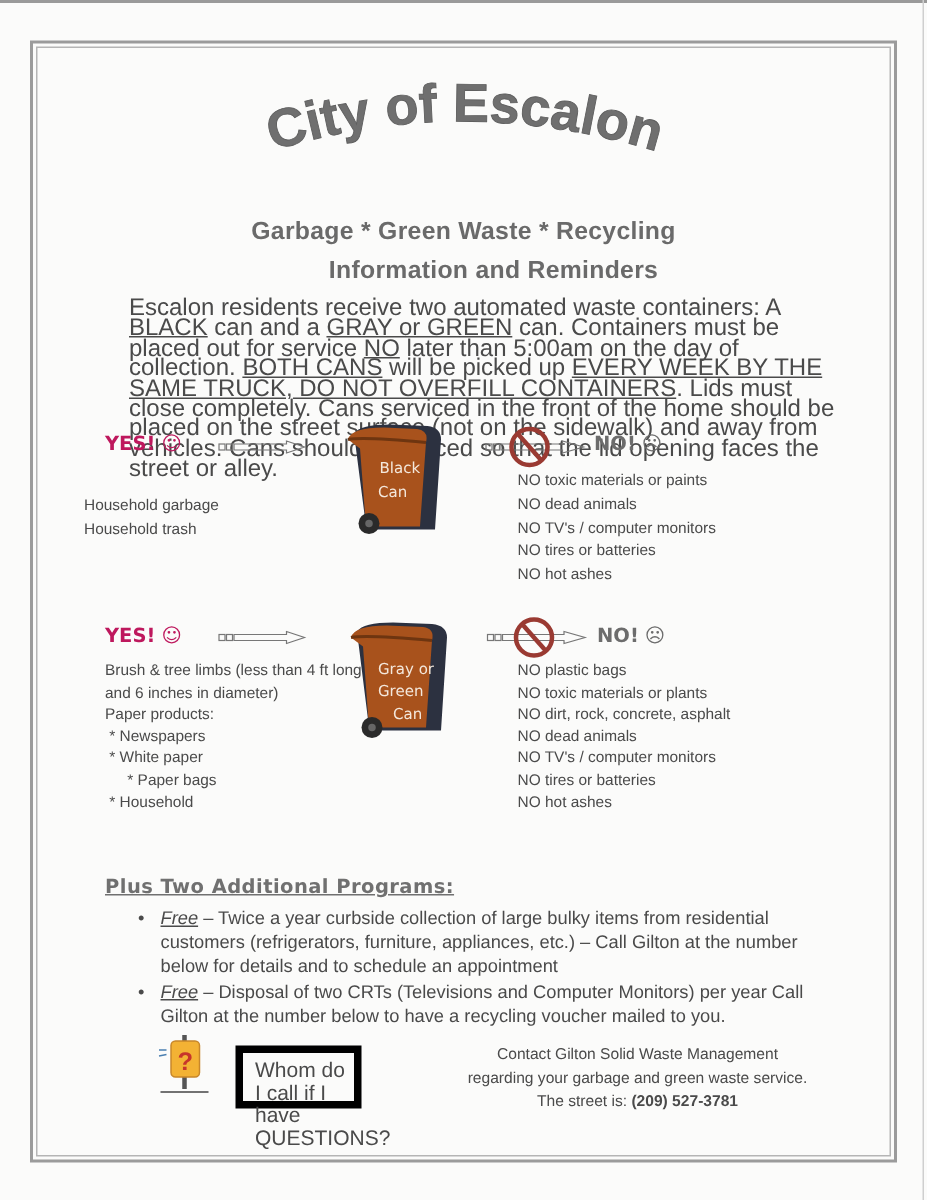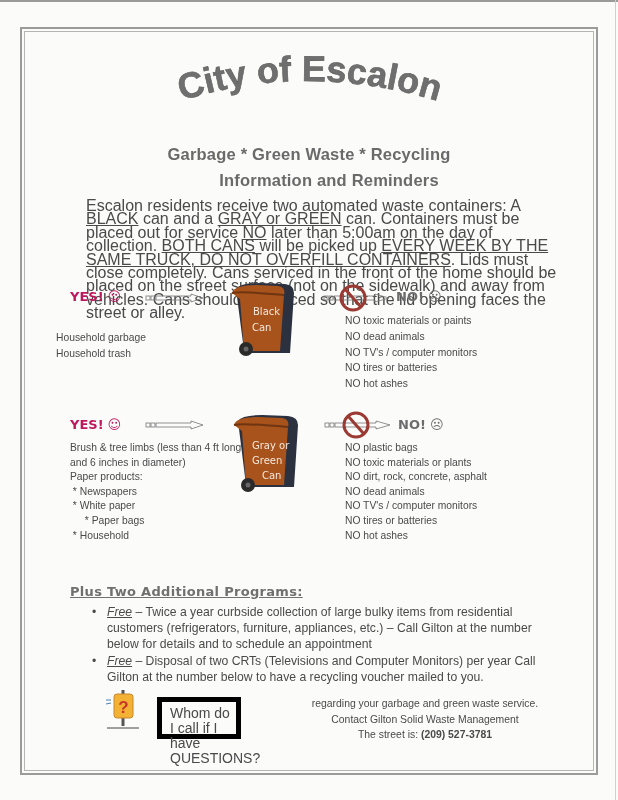--- a/index.html
+++ b/index.html
@@ -149,16 +149,16 @@
   <rect x="9" y="6" width="19" height="24" rx="3" fill="#f3b234" stroke="#c8872a" stroke-width="1"></rect>
   <text x="18.5" y="25" text-anchor="middle" font-family="Liberation Sans, sans-serif" font-weight="bold" font-size="17" fill="#c7352b">?</text>
   <line x1="1" y1="12" x2="6" y2="12" stroke="#4a7fb0" stroke-width="1"></line>
   <line x1="1" y1="16" x2="6" y2="15" stroke="#4a7fb0" stroke-width="1"></line>
 </svg>
 <div class="qbox">
   <div>Whom do I call if I</div>
   <div>have QUESTIONS?</div>
 </div>
 <div class="contact">
+  <div>Contact Gilton Solid Waste Management</div>
   <div>regarding your garbage and green waste service.</div>
-  <div>Contact Gilton Solid Waste Management</div>
   <div><span>The street is: </span><b>(209) 527-3781</b></div>
 </div>
 
 </body></html>

